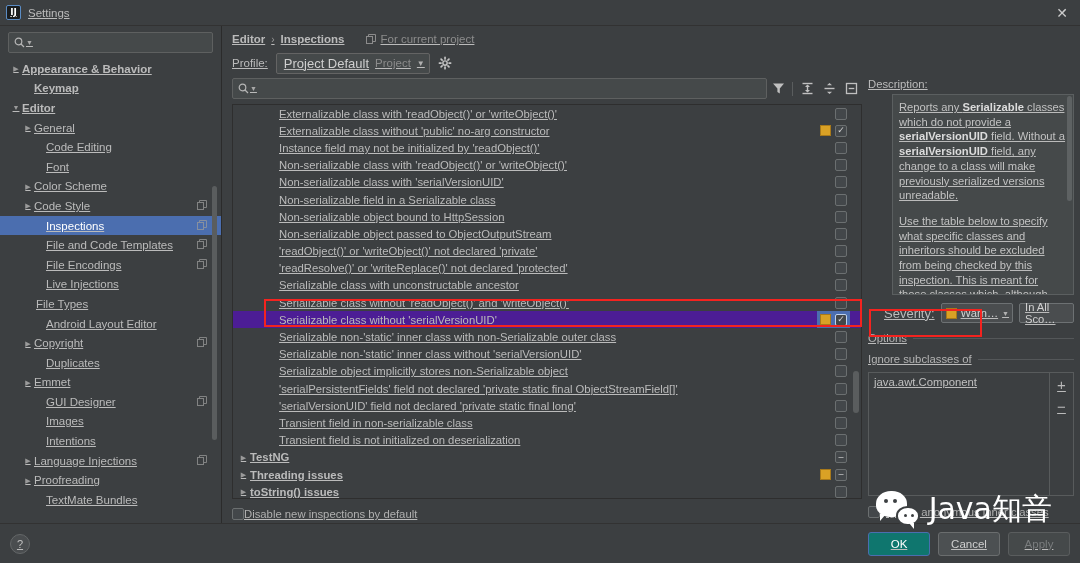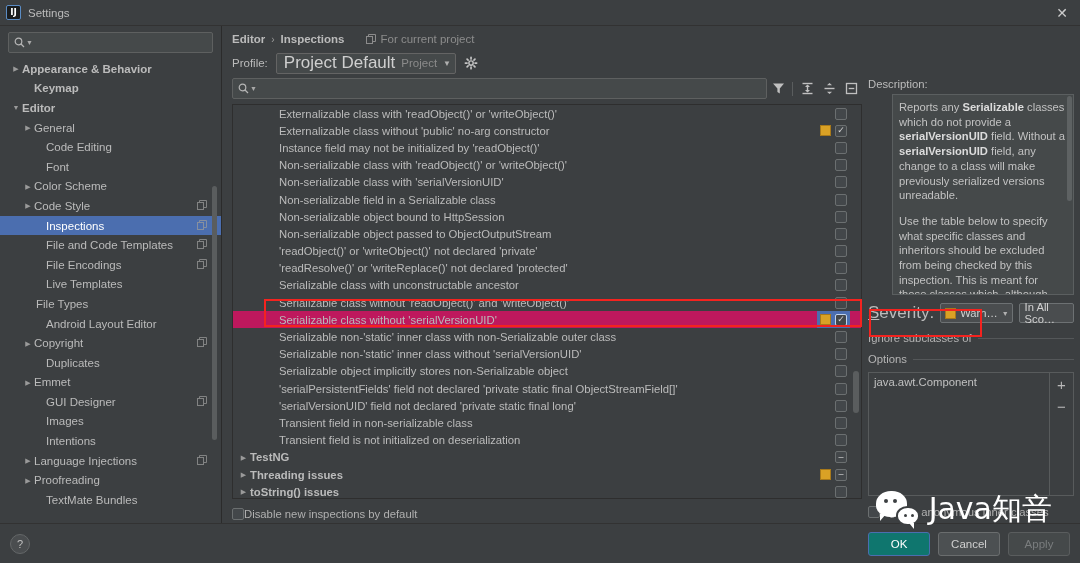--- a/index.html
+++ b/index.html
@@ -10,21 +10,21 @@
     background: #3c3f41;
     font-family: "Liberation Sans", "DejaVu Sans", sans-serif;
     font-size: 11px;
     color: #bbbbbb;
     -webkit-font-smoothing: antialiased;
   }
   .dialog {
     position: relative;
     width: 1080px; height: 563px;
     background: #3c3f41;
-    display: flex; flex-direction: column;
+    display: flex; flex-direction: column; text-decoration: underline;
   }
 
   
   .titlebar {
     height: 26px; flex: 0 0 26px;
     background: #3c3f41;
     border-bottom: 1px solid #323232;
     display: flex; align-items: center;
     padding: 0 6px;
     position: relative;
@@ -138,21 +138,21 @@
     height: 21px;
     min-width: 148px;
     background: #45494a;
     border: 1px solid #646464;
     border-radius: 2px;
     display: flex; align-items: center;
     padding: 0 4px 0 7px;
     gap: 6px;
     cursor: pointer;
   }
-  .combo .val { color: #cfcfcf; font-size: 17px; }
+  .combo .val { color: #cfcfcf; font-size: 13px; }
   .combo .sub { color: #8b8b8b; font-size: 11.5px; }
   .combo .dd { margin-left: auto; color: #b0b0b0; font-size: 8px; }
   .gear { display:flex; align-items:center; cursor:pointer; }
 
   
   .content {
     flex: 1 1 auto; display: flex; min-height: 0;
     padding: 0 6px 0 10px;
     gap: 6px;
   }
@@ -185,21 +185,21 @@
     min-height: 0;
   }
   .insp-row {
     height: 17.2px;
     display: flex; align-items: center;
     padding-left: 4px;
     white-space: nowrap;
     position: relative;
     cursor: default;
   }
-  .insp-row.selected { background: #be185d; }
+  .insp-row.selected { background: #4c1d95; }
   .insp-indent { display: inline-block; }
   .insp-arrow {
     width: 13px; flex: 0 0 13px; text-align: center;
     color: #9a9a9a; font-size: 7px; line-height: 1;
   }
   .insp-label { font-size: 11.3px; color: #bbbbbb; }
   .insp-row.group .insp-label { font-weight: bold; }
   .insp-right {
     position: absolute; right: 14px; top: 0; height: 100%;
     display: flex; align-items: center; gap: 4px;
@@ -267,21 +267,21 @@
   .desc-sb {
     position: absolute; right: 1px; top: 1px;
     width: 5px; height: 105px; background: #5e6263; border-radius: 3px;
   }
 
   .severity-row {
     display: flex; align-items: center; gap: 6px;
     height: 26px; flex: 0 0 26px;
     margin-top: 5px;
   }
-  .sev-label { font-size: 17px; color: #bbbbbb; }
+  .sev-label { font-size: 13px; color: #bbbbbb; margin-left: 16px; }
   .sev-label u { text-decoration: underline; }
   .sev-combo {
     height: 20px;
     background: #4a4d4f; border: 1px solid #6d7173; border-radius: 2px;
     display: flex; align-items: center; gap: 4px;
     padding: 0 3px 0 4px; cursor: pointer;
   }
   .sev-combo .txt { font-size: 11.2px; color: #d2d2d2; }
   .sev-combo .dd { font-size: 7px; color: #b0b0b0; }
   .scope-combo {
@@ -477,21 +477,21 @@
           <div class="tree-row" style="padding-left: 34px;">
             <span class="arrow"></span>
             <span class="tree-label">File Encodings</span>
             <span class="copy-badge"><svg width="10" height="10" viewBox="0 0 10 10">
                 <rect x="0.5" y="2.5" width="6" height="7" fill="none" stroke="#9a9a9a" stroke-width="1"></rect>
                 <path d="M2.5 2.5 V0.5 H9.5 V7.5 H7" fill="none" stroke="#9a9a9a" stroke-width="1"></path>
               </svg></span>
           </div>
           <div class="tree-row" style="padding-left: 34px;">
             <span class="arrow"></span>
-            <span class="tree-label">Live Templates</span>
+            <span class="tree-label">Live Injections</span>
           </div>
           <div class="tree-row" style="padding-left: 24px;">
             <span class="arrow"></span>
             <span class="tree-label">File Types</span>
           </div>
           <div class="tree-row" style="padding-left: 34px;">
             <span class="arrow"></span>
             <span class="tree-label">Android Layout Editor</span>
           </div>
           <div class="tree-row" style="padding-left: 22px;">
@@ -860,26 +860,26 @@
               <span class="sev-swatch"></span>
               <span class="txt">Warn…</span>
               <span class="dd">▼</span>
             </div>
             <div class="scope-combo">
               <span class="txt">In All Sco…</span>
             </div>
           </div>
 
           <div class="sec-head">
+            <span class="t">Options</span>
+            <span class="ln"></span>
+          </div>
+
+          <div class="sec-head">
             <span class="t">Ignore subclasses of</span>
-            <span class="ln"></span>
-          </div>
-
-          <div class="sec-head">
-            <span class="t">Options</span>
             <span class="ln"></span>
           </div>
 
           <div class="table-box">
             <div class="table-main" id="ignore-table-rows">
                 <div class="table-cell">java.awt.Component</div>
               </div>
             <div class="table-btns">
               <div class="tb-btn">+</div>
               <div class="tb-btn">−</div>

